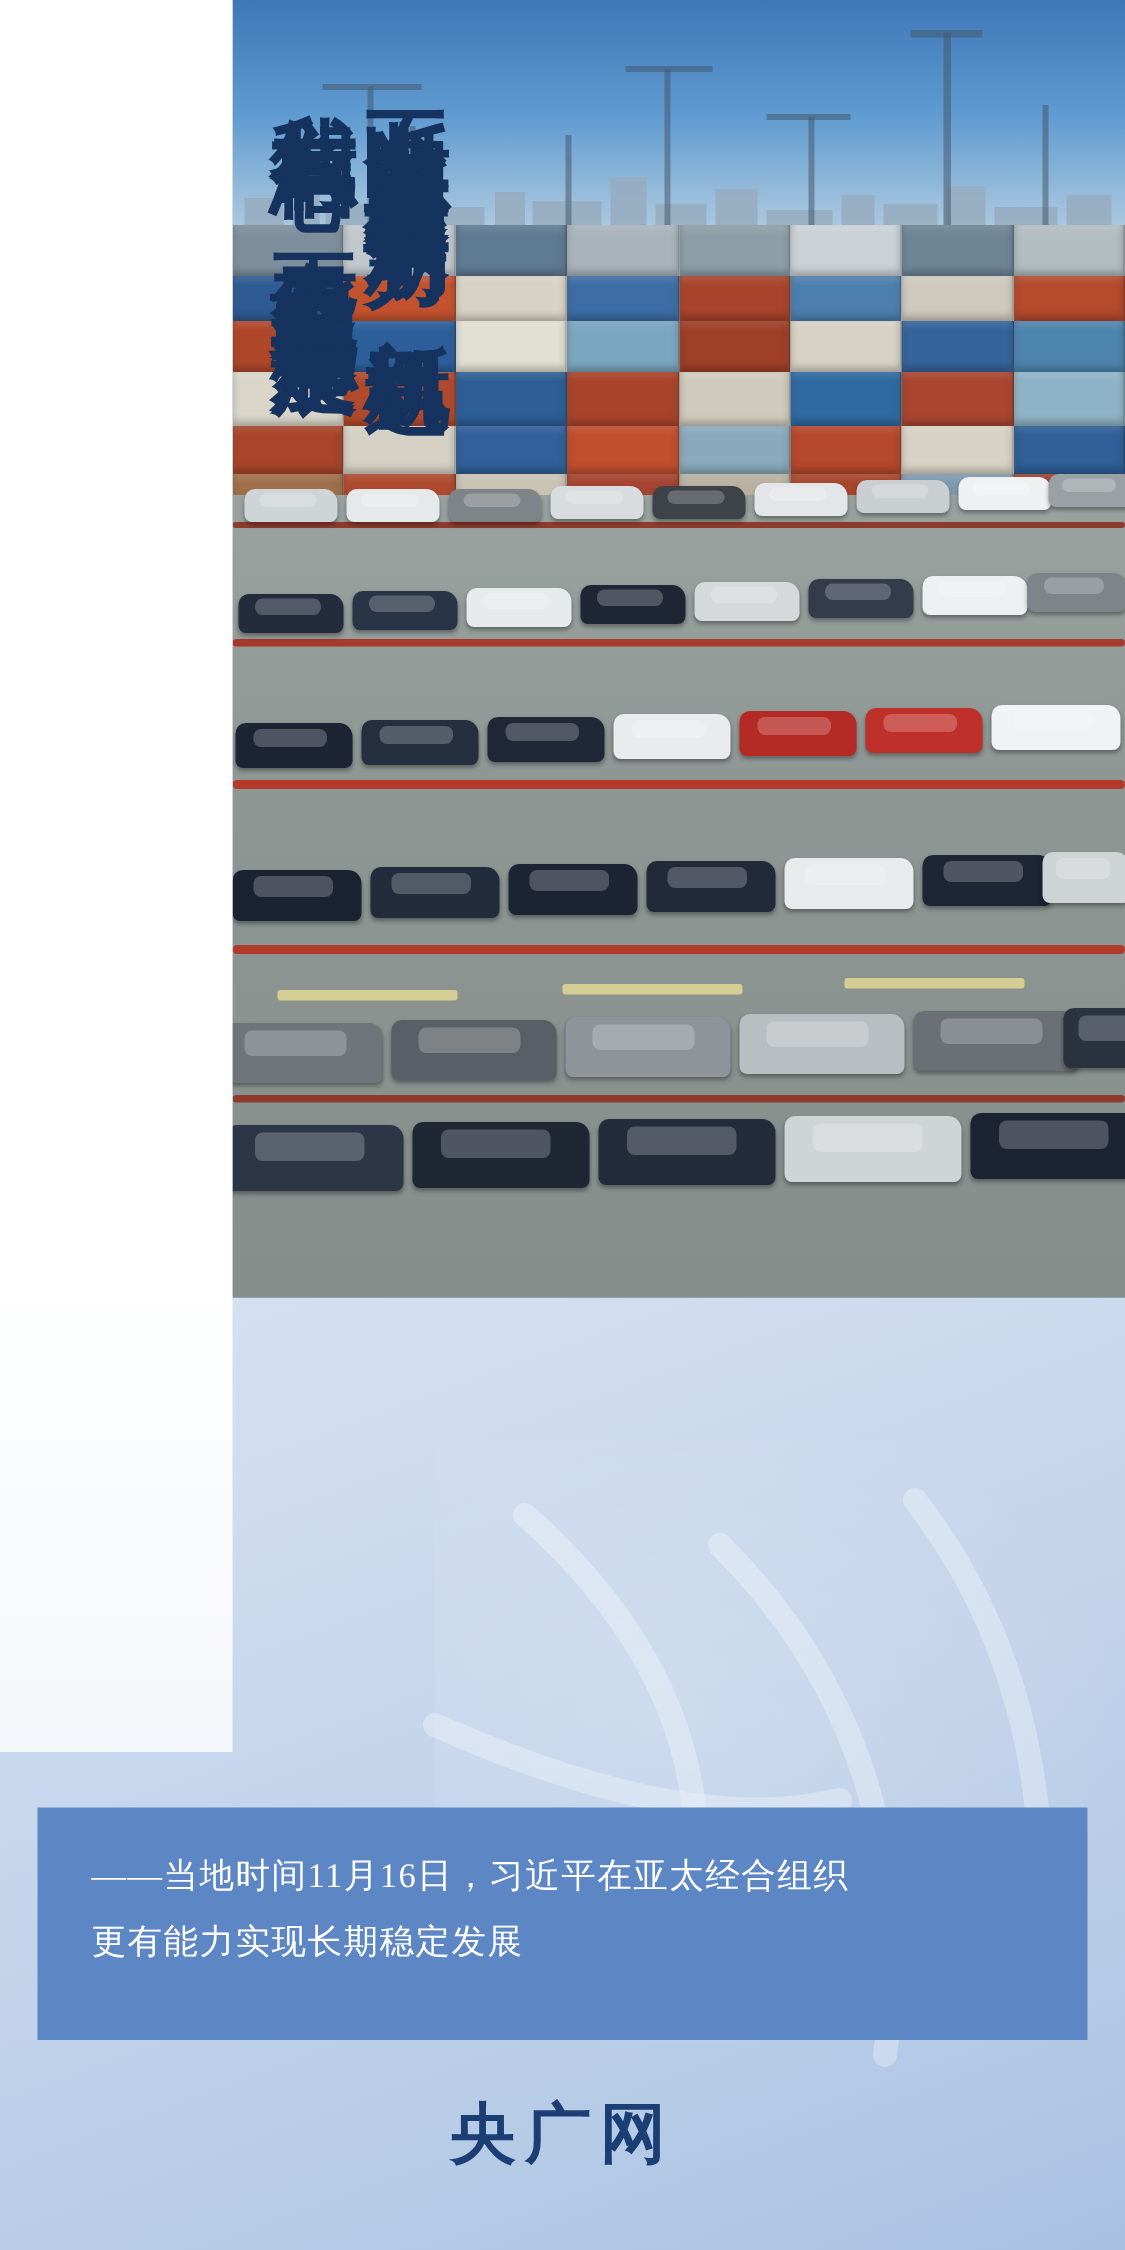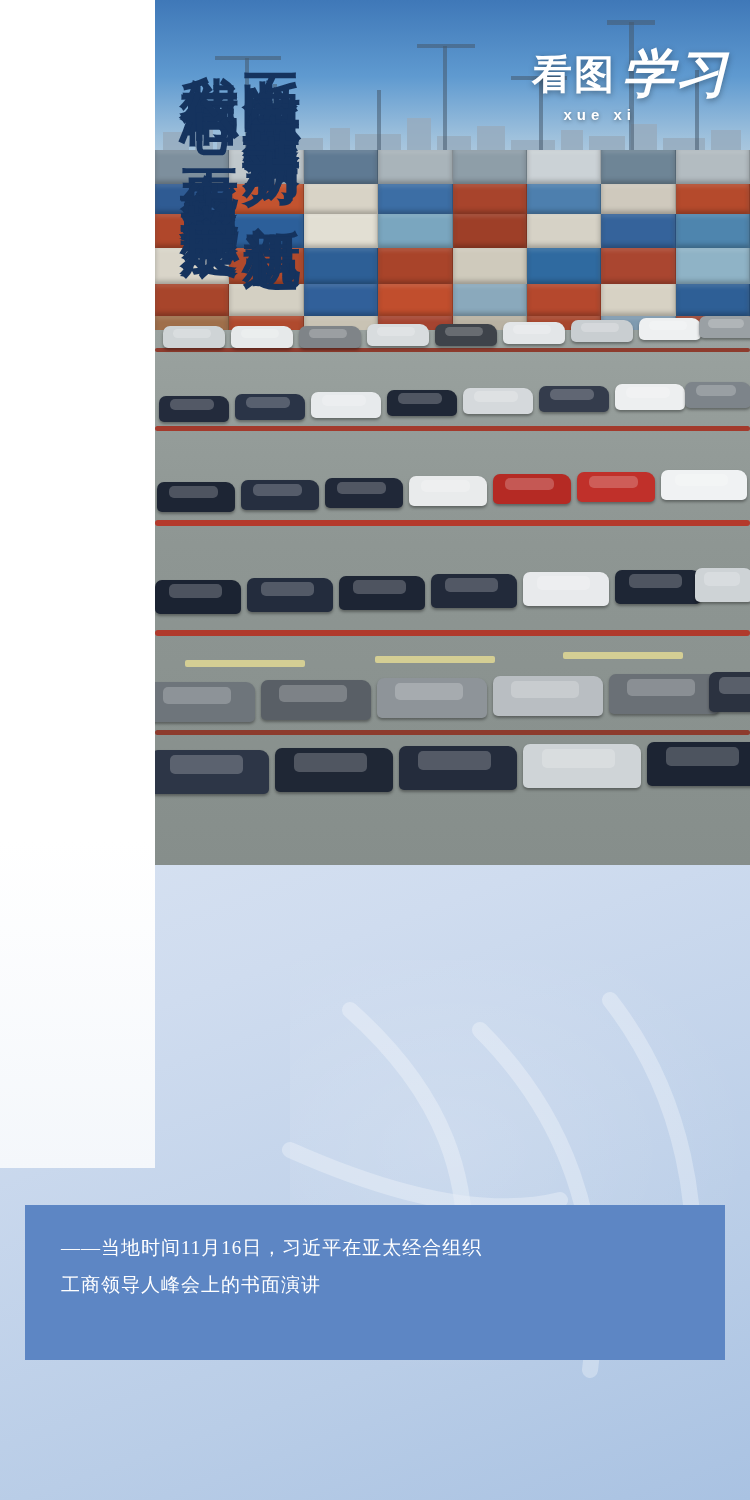--- a/index.html
+++ b/index.html
@@ -232,21 +232,21 @@
     width: 700px;
     height: 155px;
     background: #5d86c4;
     color: #ffffff;
     z-index: 6;
     box-sizing: border-box;
     padding: 26px 36px;
   }
   .source p {
     margin: 0;
-    font-size: 19px;
+    font-size: 23px;
     line-height: 1.75;
     letter-spacing: 1px;
   }
   .source p.l2 {
     margin-top: 4px;
   }
 
   
   .footer {
     position: absolute;
@@ -423,27 +423,20 @@
       <div class="car" style="left:454px;top:344px;width:110px;height:40px;background:#6a7076"></div>
       <div class="car" style="left:554px;top:342px;width:60px;height:40px;background:#2b3240"></div>
 
       <div class="car" style="left:-4px;top:420px;width:118px;height:44px;background:#2d3647"></div>
       <div class="car" style="left:120px;top:418px;width:118px;height:44px;background:#1f2735"></div>
       <div class="car" style="left:244px;top:416px;width:118px;height:44px;background:#242c3c"></div>
       <div class="car" style="left:368px;top:414px;width:118px;height:44px;background:#cfd4d7"></div>
       <div class="car" style="left:492px;top:412px;width:118px;height:44px;background:#1c2433"></div>
     </div>
 
-    <div class="brand">
-      <div class="line1">
-        <span class="kan">看图</span>
-        <span class="xx">学习</span>
-      </div>
-      <div class="line2">xue xi</div>
-    </div>
   </div>
 
   <div class="left-panel"></div>
 
   <div class="headline">
     <div class="vcol second">不断以中国新发展为世界带来新动力 新机遇</div>
     <div class="vcol main">我们有信心 更有能力实现长期稳定发展</div>
   </div>
 
 
@@ -453,17 +446,20 @@
       <path d="M120,40 C210,120 250,210 230,330"></path>
       <path d="M250,60 C330,140 380,250 360,400"></path>
       <path d="M380,30 C450,120 480,240 455,380"></path>
       <path d="M60,180 C150,220 250,250 330,230"></path>
       <path d="M90,300 C180,330 280,350 400,320"></path>
     </g>
   </svg>
 
   <div class="source">
     <p class="l1">——当地时间11月16日，习近平在亚太经合组织</p>
-    <p class="l2">工商领导人峰会上的书面演讲</p>
+    <p class="l2">更有能力实现长期稳定发展</p>
   </div>
 
+  <div class="footer">
+    <span class="cn">央广网</span>
+  </div>
 
 </div>
 
 </body></html>

